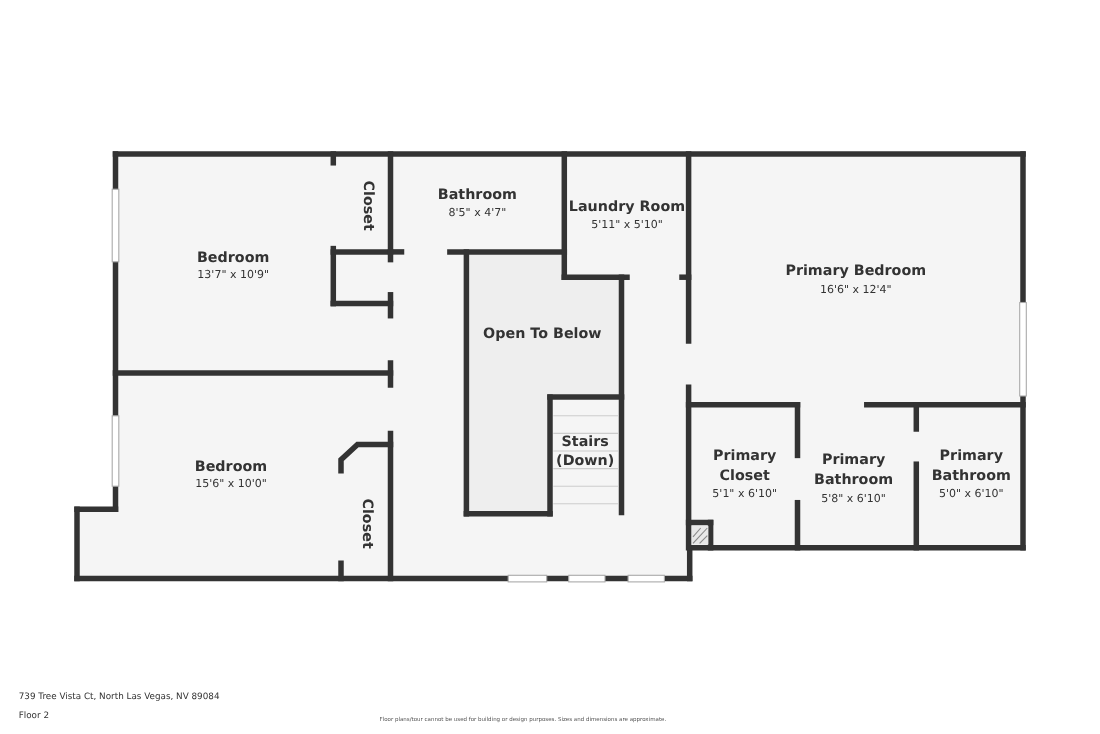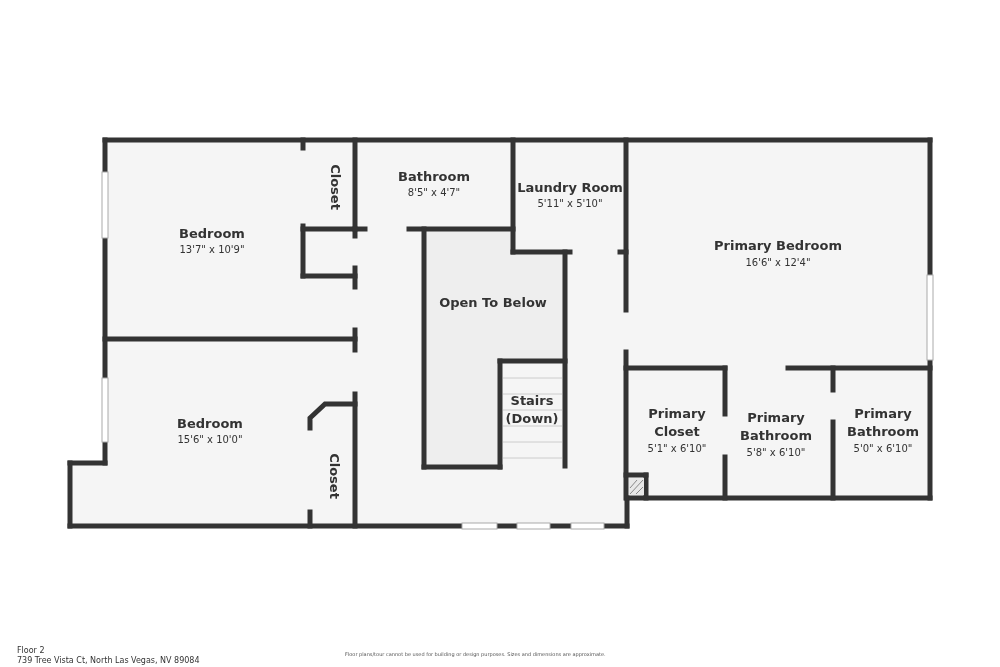--- a/index.html
+++ b/index.html
@@ -1,20 +1,20 @@
 <!DOCTYPE html>
 <html><head>
   <meta charset="utf-8">
   <style>
     html, body { margin: 0; padding: 0; background: #ffffff; }
     body { width: 1000px; height: 667px; position: relative; overflow: hidden; font-family: "DejaVu Sans", sans-serif; }
     #plan { position: absolute; left: 0; top: 0; width: 1000px; height: 667px; }
     .room-name { font-family: "DejaVu Sans", sans-serif; font-size: 13px; font-weight: bold; fill: #333333; text-anchor: middle; }
     .room-dim { font-family: "DejaVu Sans", sans-serif; font-size: 10px; fill: #333333; text-anchor: middle; }
-    .footer-address { position: absolute; left: 17px; top: 628px; font-size: 8px; color: #333; font-family: "DejaVu Sans", sans-serif; margin-top: 28px; }
+    .footer-address { position: absolute; left: 17px; top: 628px; font-size: 8px; color: #333; font-family: "DejaVu Sans", sans-serif; }
     .footer-floor { position: absolute; left: 17px; top: 646px; font-size: 8px; color: #333; font-family: "DejaVu Sans", sans-serif; text-align: right; }
     .footer-disclaimer { position: absolute; left: 345px; top: 651px; font-size: 5px; color: #555; font-family: "DejaVu Sans", sans-serif; white-space: nowrap; }
   </style>
 </head>
 <body>
 
 <svg id="plan" viewBox="0 0 1000 667" xmlns="http://www.w3.org/2000/svg">
 
   <g fill="#f5f5f5">
     <polygon points="105,140 930,140 930,498 628,498 628,526 70,526 70,463 105,463"></polygon>

